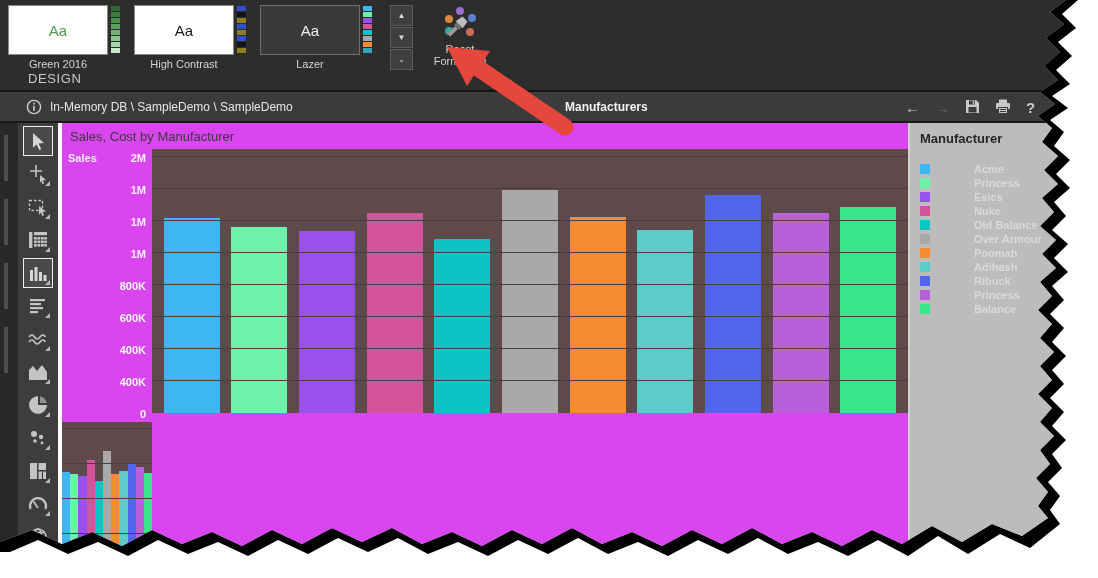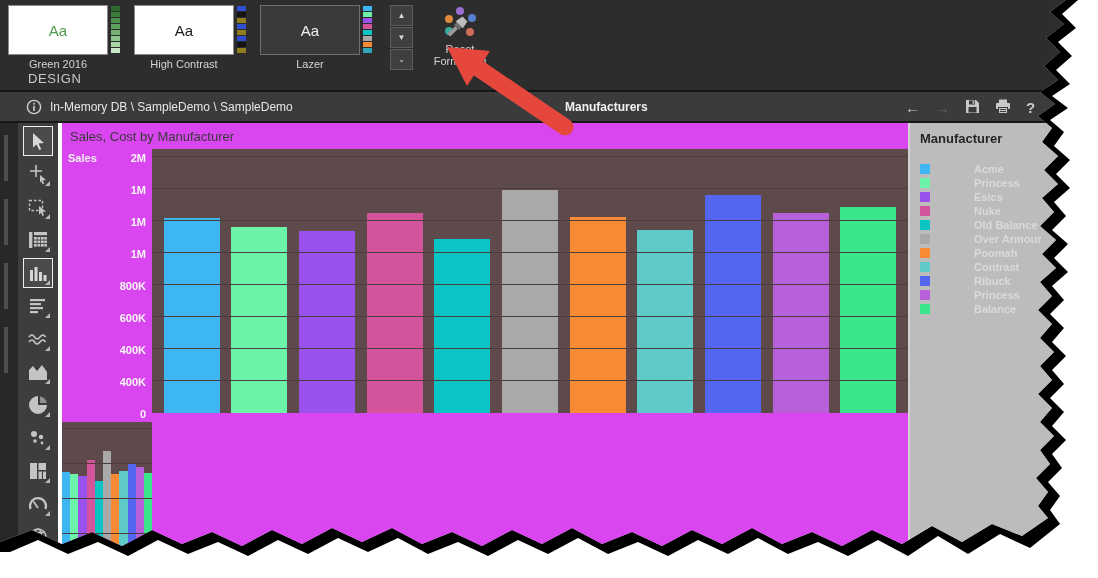--- a/index.html
+++ b/index.html
@@ -395,21 +395,21 @@
             <div class="legend-item">
               <span class="sw" style="background: rgb(169, 169, 169);"></span>
               <span class="lb">Over Armour</span>
             </div>
             <div class="legend-item">
               <span class="sw" style="background: rgb(247, 139, 51);"></span>
               <span class="lb">Poomah</span>
             </div>
             <div class="legend-item">
               <span class="sw" style="background: rgb(94, 202, 202);"></span>
-              <span class="lb">Contrast</span>
+              <span class="lb">Adihash</span>
             </div>
             <div class="legend-item">
               <span class="sw" style="background: rgb(83, 102, 240);"></span>
               <span class="lb">Ribuck</span>
             </div>
             <div class="legend-item">
               <span class="sw" style="background: rgb(183, 96, 218);"></span>
               <span class="lb">Princess</span>
             </div>
             <div class="legend-item">

